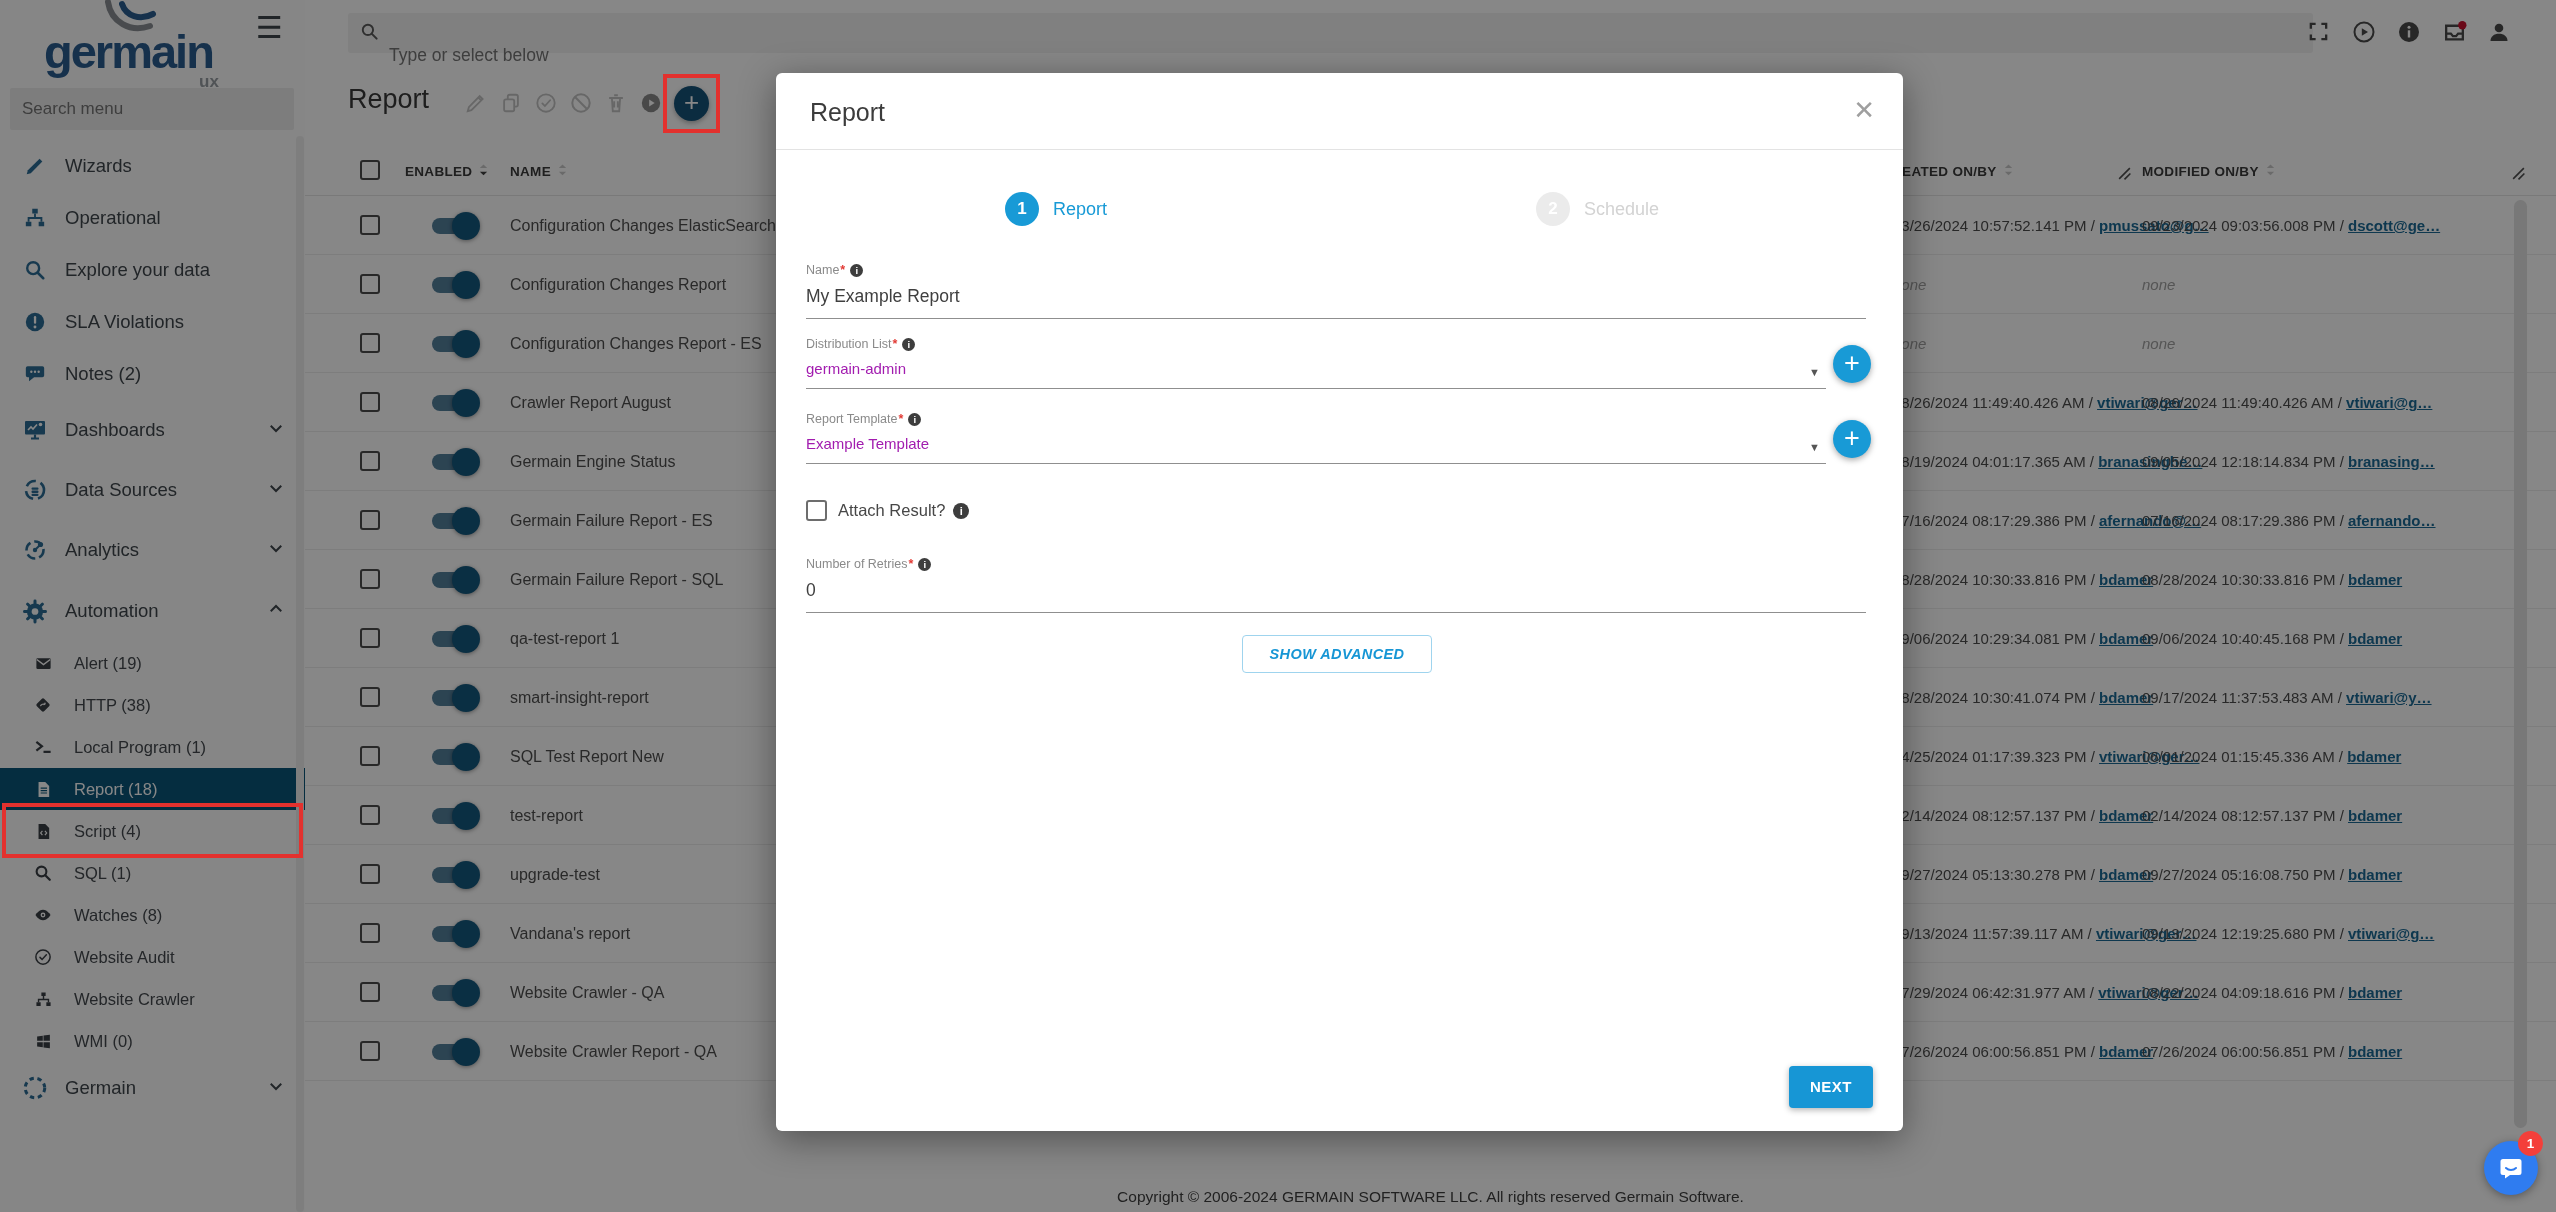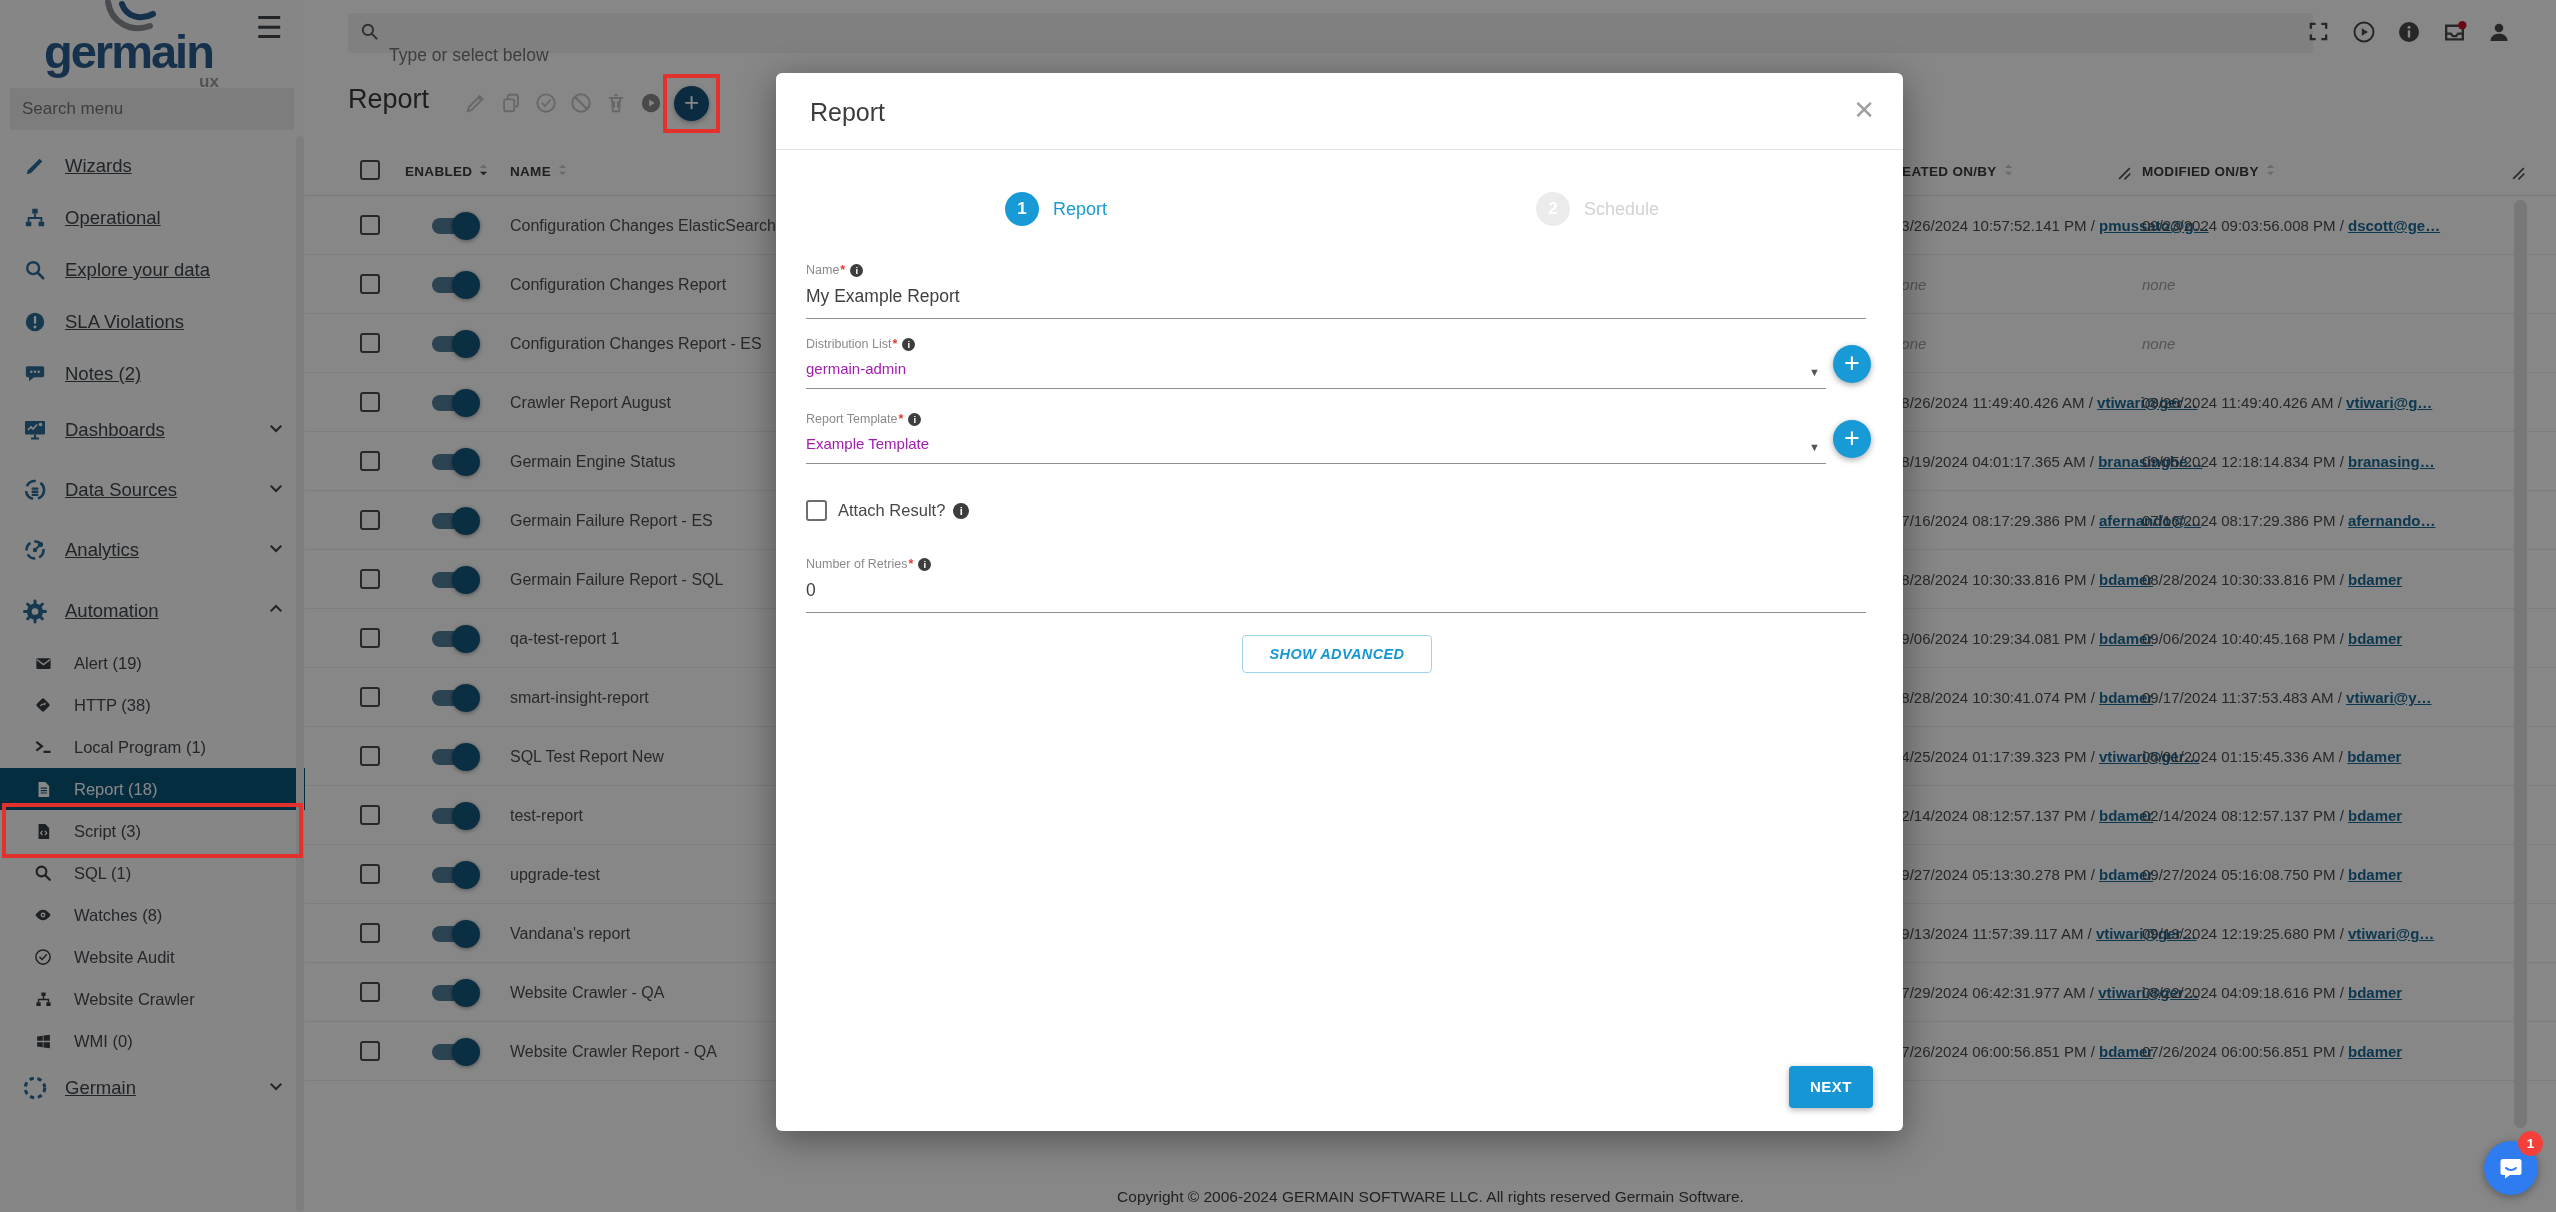--- a/index.html
+++ b/index.html
@@ -13,21 +13,21 @@
   #logo-sub { position:absolute; left:199px; top:72px; font-size:17px; font-weight:bold; color:#989ea3; }
   #hamburger { position:absolute; left:256px; top:10px; font-size:30px; color:#3f464c; cursor:pointer; }
   #hamburger::after { content:"☰"; }
   #sb-search { position:absolute; left:10px; top:88px; width:284px; height:42px; background:#ececec; border-radius:2px; }
   #sb-search input { width:100%; height:100%; border:none; background:transparent; outline:none; padding:0 12px; font-size:17px; color:#6f6f6f; font-family:inherit; }
   #nav { position:absolute; left:0; top:140px; right:0; }
   .nitem { display:flex; align-items:center; height:52px; padding-left:22px; cursor:pointer; position:relative; }
   .nitem.tall { height:60px; }
   .nitem.auto-h { height:62px; }
   .nitem .icn { width:26px; display:flex; justify-content:center; color:#2c6d95; }
-  .nitem .nlabel { margin-left:17px; font-size:18.5px; color:#3f464c;text-decoration:underline; }
+  .nitem .nlabel { margin-left:17px; font-size:18.5px; color:#3f464c; }
   .chev { position:absolute; right:20px; top:50%; transform:translateY(-50%); }
   .nchild { display:flex; align-items:center; height:42px; padding-left:32px; cursor:pointer; }
   .nchild .icn { width:22px; display:flex; justify-content:center; color:#3a3f45; }
   .nchild .nlabel { margin-left:20px; font-size:16.5px; color:#44494e; }
   .nchild.selected { background:#0b567a; }
   .nchild.selected .nlabel { color:#fff; }
   .nchild.selected .icn { color:#fff; }
   #sb-scroll { position:absolute; right:1px; top:136px; bottom:0; width:8px; background:#efefef; border-radius:4px; }
 
   
@@ -272,21 +272,21 @@
         </span>
       <span class="nlabel">Report (18)</span>
     </div>
     <div class="nchild">
       <span class="icn">
           <svg width="17" height="17" viewBox="0 0 24 24">
             <path fill="currentColor" d="M5 1.5h9.5L20 7v15.5H5z"></path>
             <path d="M10.5 11l-2.5 3 2.5 3M14 11l2.5 3-2.5 3" stroke="#fdfdfd" stroke-width="1.7" fill="none"></path>
           </svg>
         </span>
-      <span class="nlabel">Script (3)</span>
+      <span class="nlabel">Script (4)</span>
     </div>
     <div class="nchild">
       <span class="icn">
           <svg width="18" height="18" viewBox="0 0 24 24">
             <circle cx="10" cy="10" r="6.5" fill="none" stroke="currentColor" stroke-width="2.8"></circle>
             <path d="M15 15l6 6" stroke="currentColor" stroke-width="3" stroke-linecap="round"></path>
           </svg>
         </span>
       <span class="nlabel">SQL (1)</span>
     </div>

